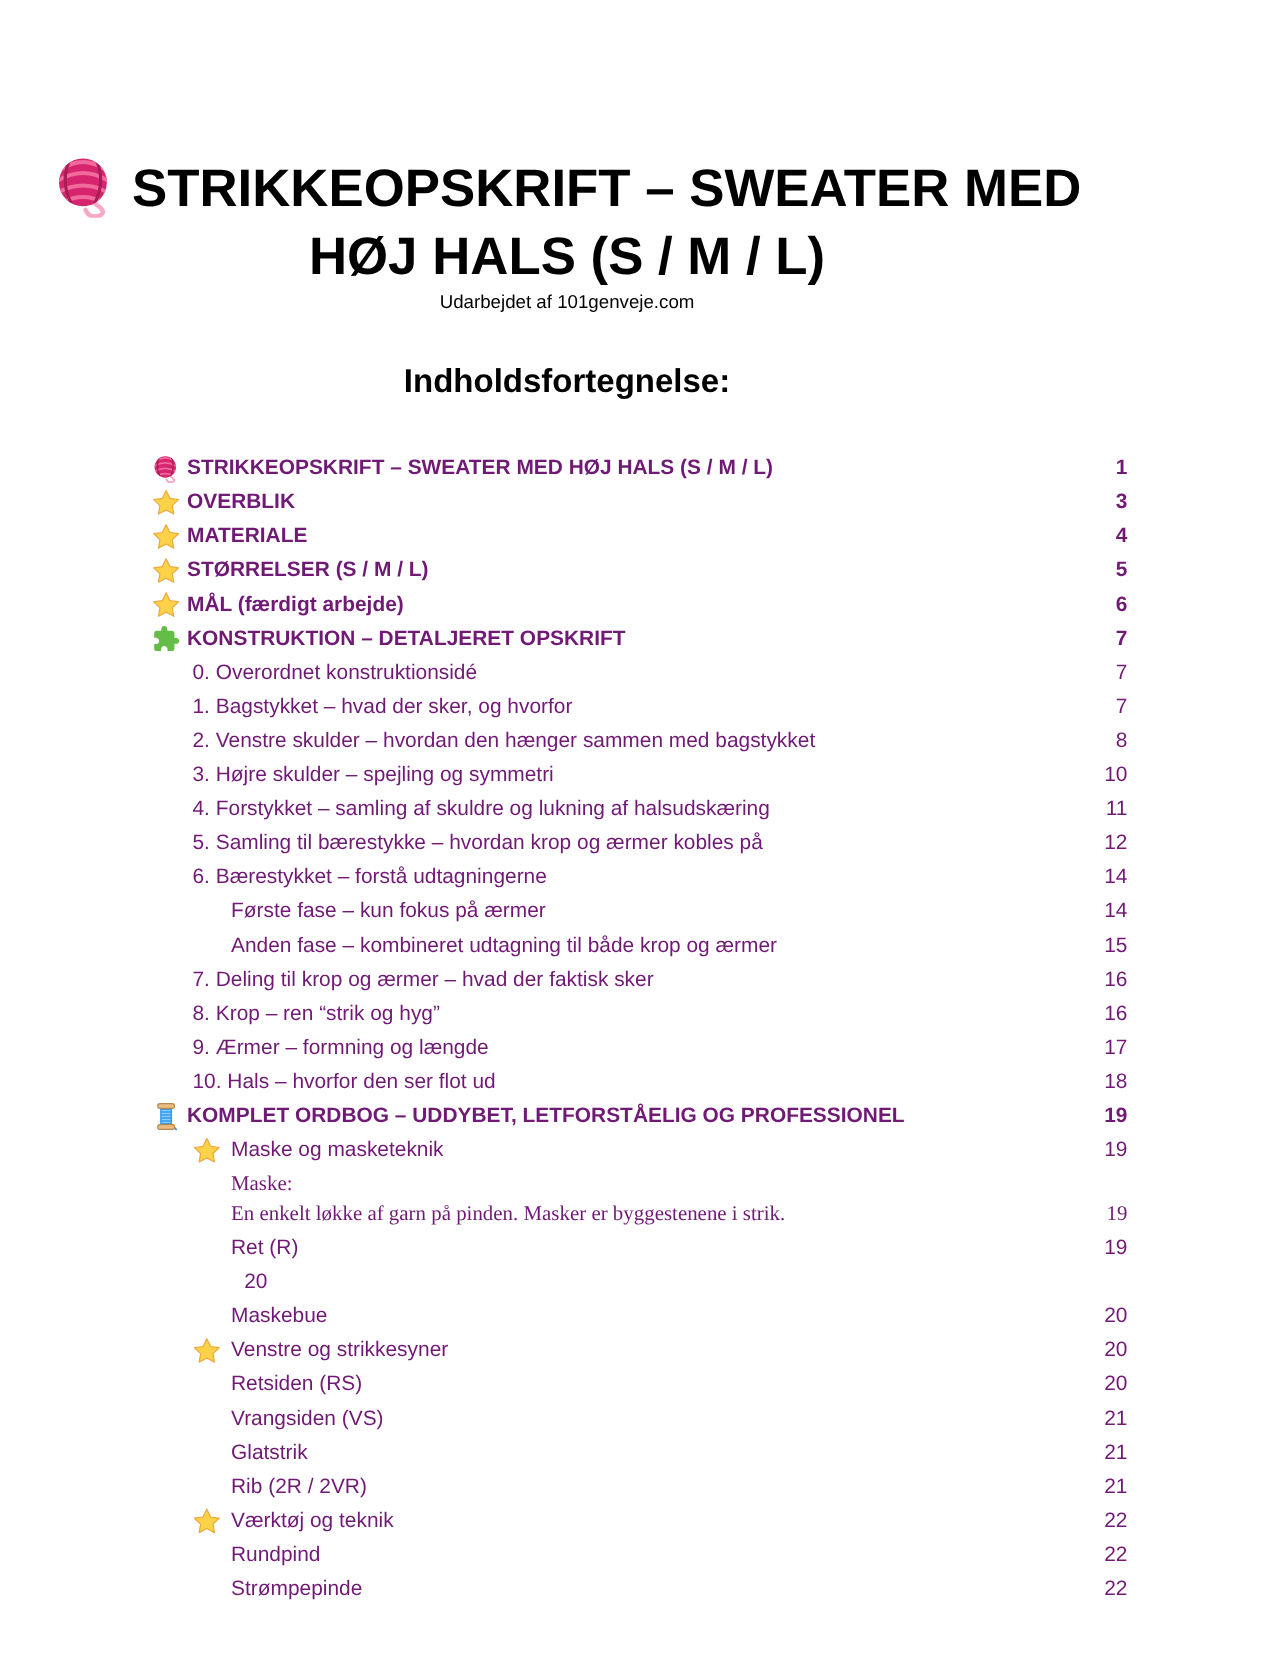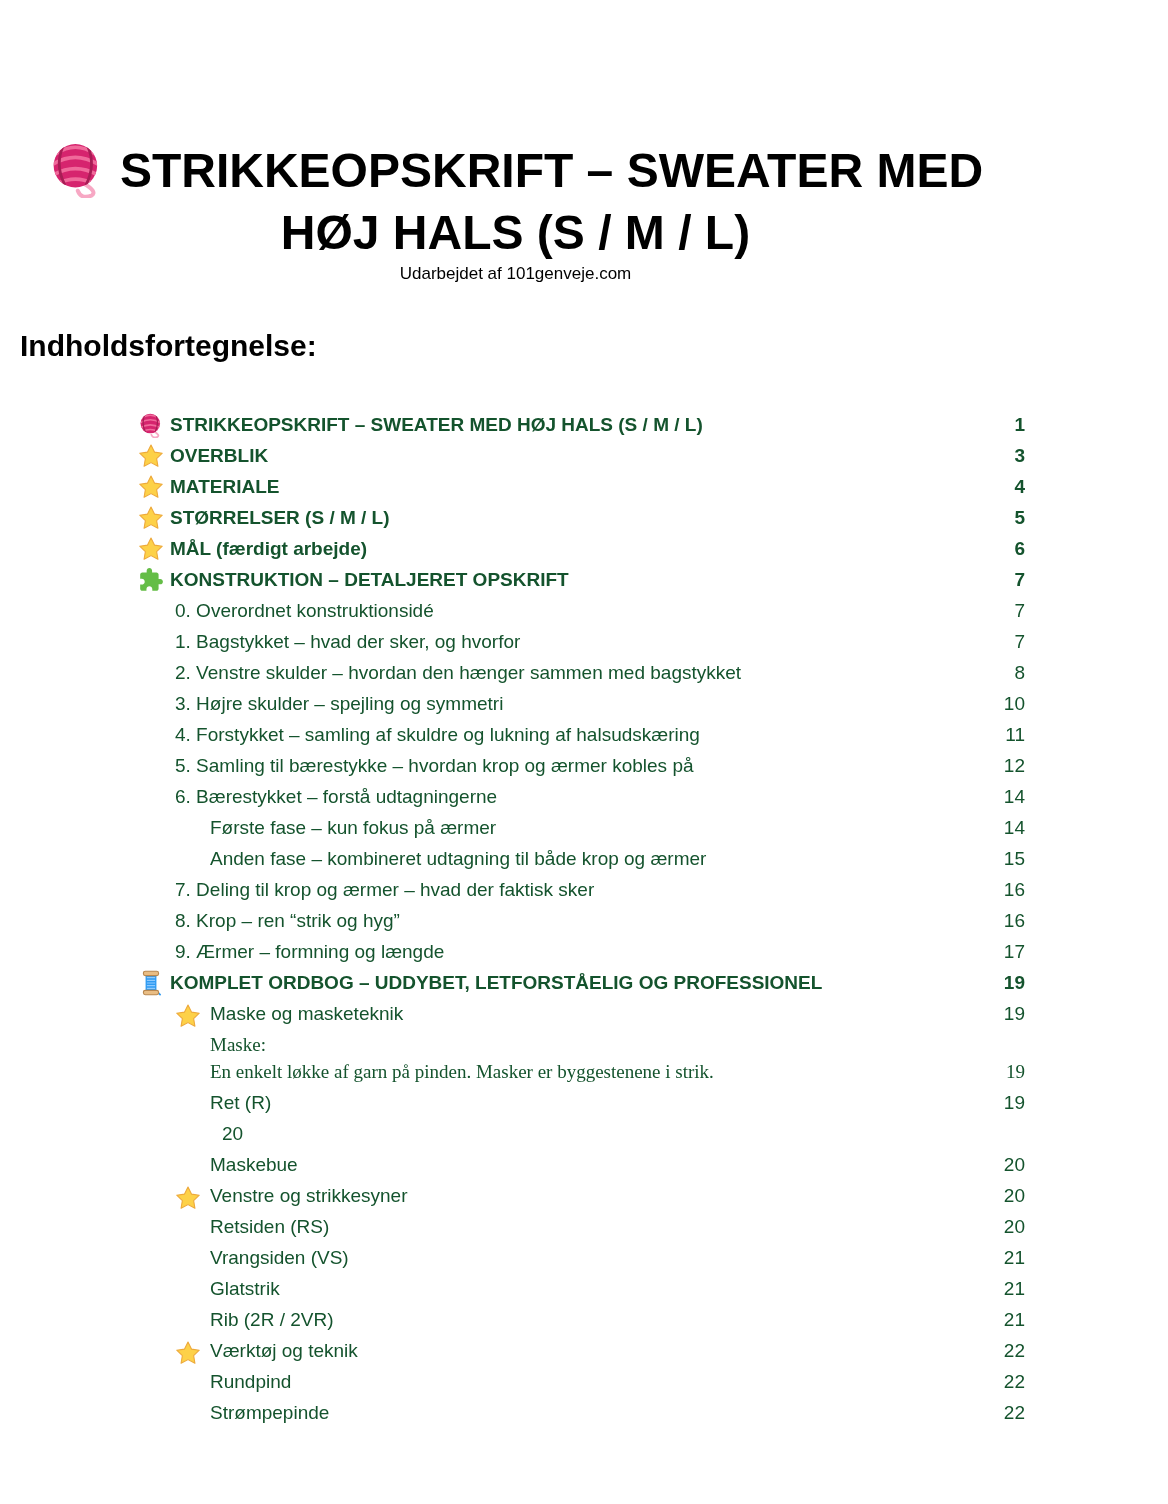--- a/index.html
+++ b/index.html
@@ -26,41 +26,41 @@
     vertical-align: -11px;
     margin-right: 14px;
   }
   .subtitle {
     text-align: center;
     font-size: 17px;
     line-height: 20px;
   }
   .toc-heading {
     margin: 44px 0 0 0;
+    text-align: center;
     font-size: 30px;
     line-height: 35px;
     font-weight: 700;
-    padding-left: 20px;
   }
   .toc {
     margin: 46px 0 0 138px;
     width: 887px;
   }
   .toc-row {
     display: flex;
     align-items: center;
     min-height: 31px;
     font-size: 19px;
     line-height: 31px;
-    color: #14532d;
+    color: #701a75;
     text-decoration: none;
     cursor: pointer;
   }
   .toc-row.bold { font-weight: 700; }
-  .toc-row.lvl1 { padding-left: 37px; align-items: flex-end; }
+  .toc-row.lvl1 { padding-left: 37px; }
   .toc-row.lvl2 { padding-left: 72px; }
   .row-icon {
     flex: 0 0 26px;
     width: 26px;
     height: 26px;
     margin-right: 6px;
     display: flex;
     align-items: center;
   }
   .lvl1 .row-icon { margin-right: 9px; }
@@ -205,20 +205,24 @@
         <span class="page-num">16</span>
       </a>
       <a class="toc-row lvl1">
         <span class="label">8. Krop – ren “strik og hyg”</span>
         <span class="page-num">16</span>
       </a>
       <a class="toc-row lvl1">
         <span class="label">9. Ærmer – formning og længde</span>
         <span class="page-num">17</span>
       </a>
+      <a class="toc-row lvl1">
+        <span class="label">10. Hals – hvorfor den ser flot ud</span>
+        <span class="page-num">18</span>
+      </a>
       <a class="toc-row lvl0 bold">
         <span class="row-icon">
           <svg viewBox="0 0 24 24" width="100%" height="100%">
       <rect x="7" y="4.5" width="10" height="15" fill="#2f9bf2"></rect>
       <path d="M8.2 7h7.6M8.2 9.5h7.6M8.2 12h7.6M8.2 14.5h7.6M8.2 17h7.6" stroke="#8fcbff" stroke-width="1.1"></path>
       <path d="M16.8 19.2l3.6 3.6" stroke="#2f9bf2" stroke-width="1.6" stroke-linecap="round"></path>
       <rect x="5" y="1.2" width="14" height="4" rx="1.8" fill="#e9bd84" stroke="#b8874f" stroke-width="1"></rect>
       <rect x="5" y="18.8" width="14" height="4" rx="1.8" fill="#e9bd84" stroke="#b8874f" stroke-width="1"></rect>
     </svg>
         </span>

